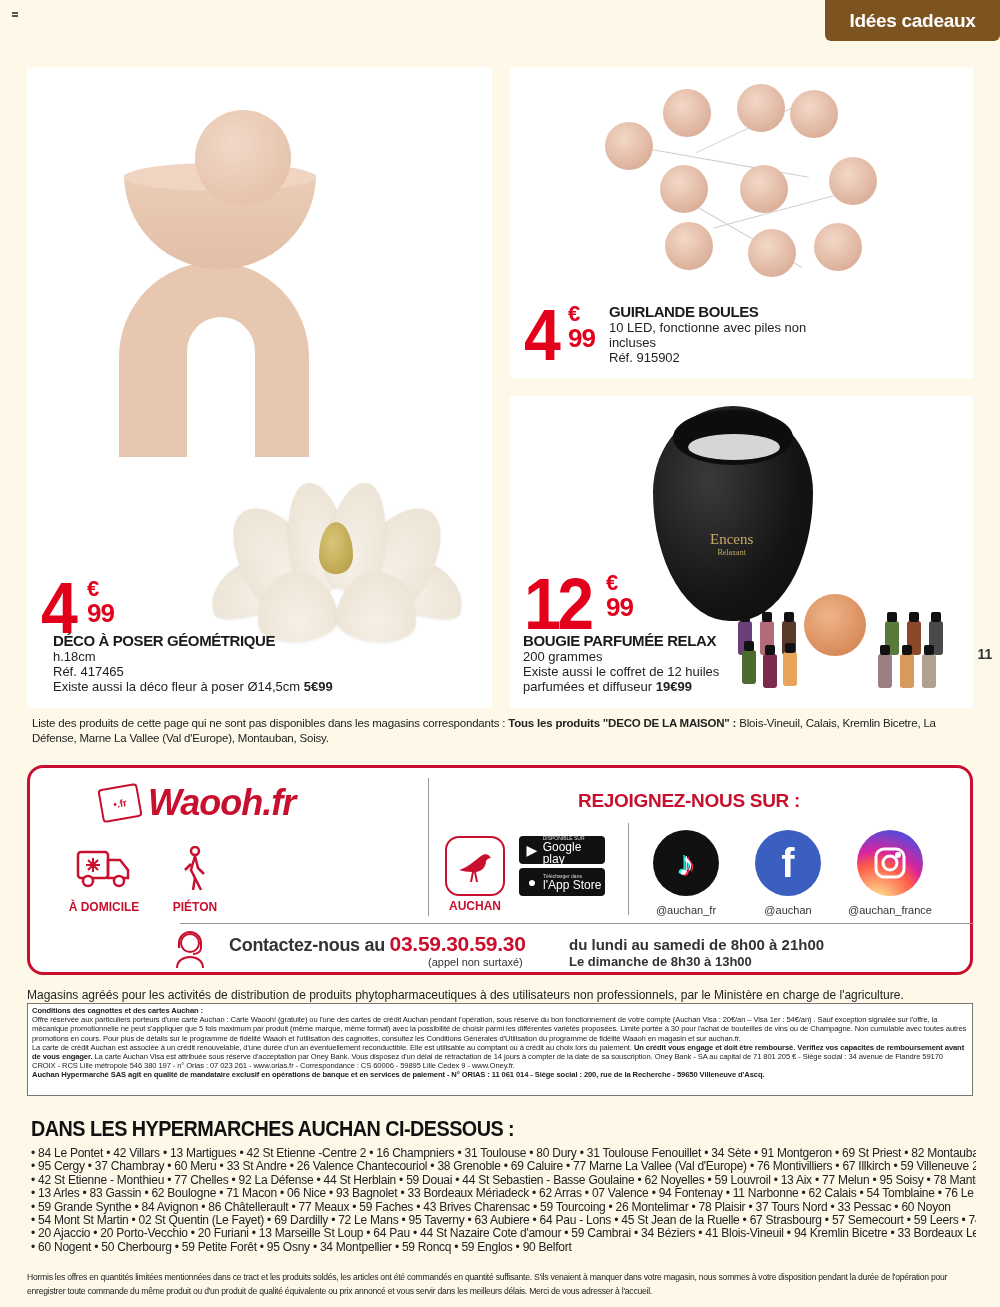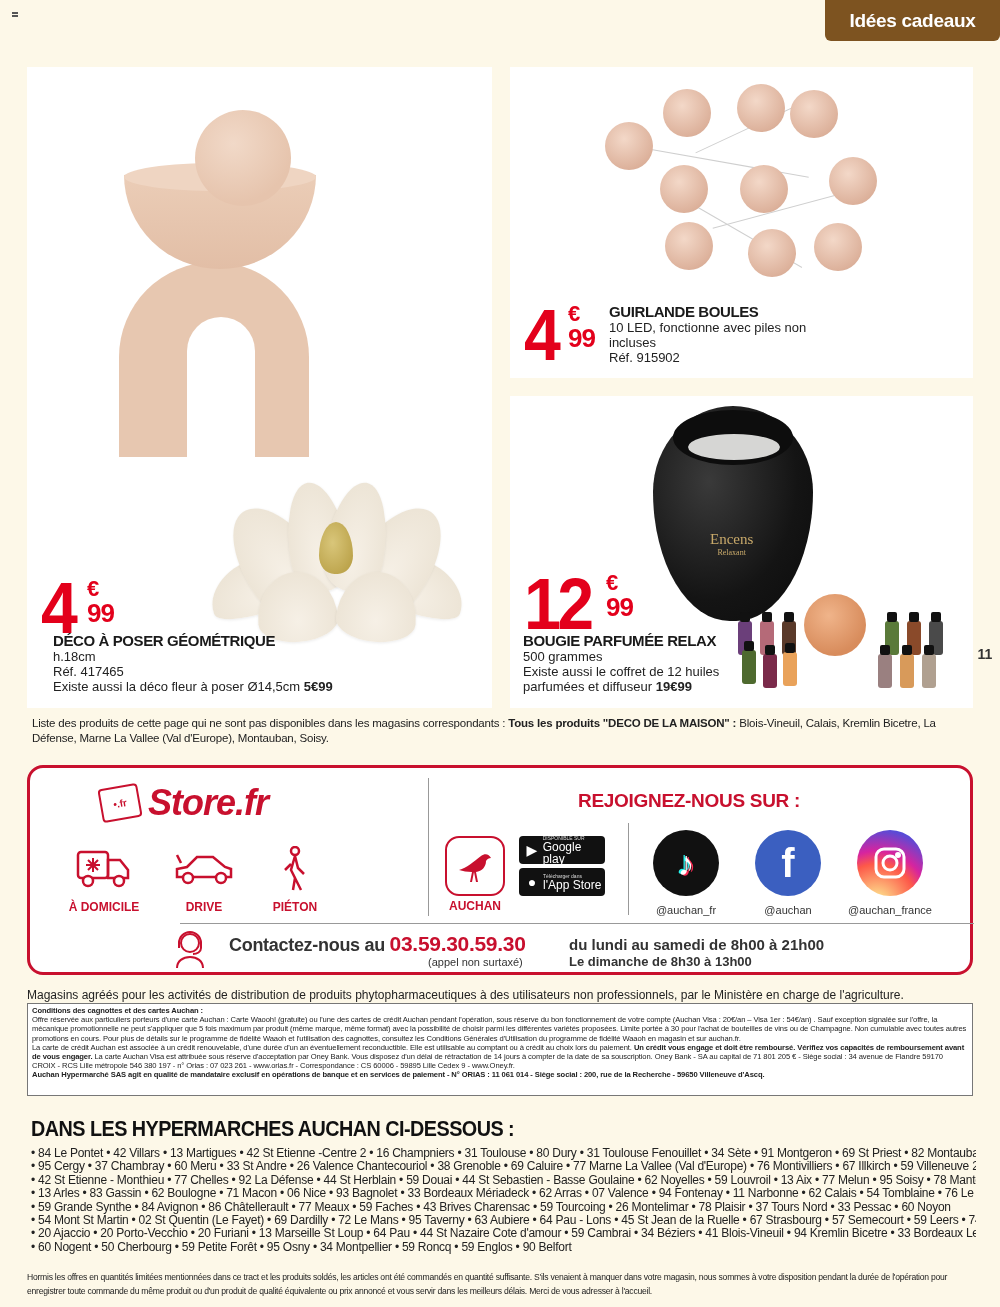--- a/index.html
+++ b/index.html
@@ -206,58 +206,47 @@
   </div>
   <div class="price" style="left:14px;top:172px;">
     <span class="int">12</span>
     <div class="side" style="left:82px;top:4px;">
       <span class="cur">€</span>
       <span class="cents">99</span>
     </div>
   </div>
   <div style="position:absolute;left:13px;top:236px;">
     <div class="p-title">BOUGIE PARFUMÉE RELAX</div>
-    <div class="p-line">500 grammes</div>
+    <div class="p-line">200 grammes</div>
     <div class="p-line">Existe aussi le coffret de 12 huiles</div>
     <div class="p-line"><span>parfumées et diffuseur </span><b>19€99</b></div>
   </div>
 </div>
 
 <div class="availability"><span>Liste des produits de cette page qui ne sont pas disponibles dans les magasins correspondants : </span><b>Tous les produits "DECO DE LA MAISON" :</b><span> Blois-Vineuil, Calais, Kremlin Bicetre, La Défense, Marne La Vallee (Val d'Europe), Montauban, Soisy.</span></div>
 
 <div class="auchan-box">
   <div class="logo-row">
     <div class="logo-tablet">•.fr</div>
-    <div class="logo-text">Store.fr</div>
+    <div class="logo-text">Waooh.fr</div>
   </div>
 
   <div class="services">
     <div class="service">
       <div class="ico">
         <svg width="58" height="42" viewBox="0 0 58 42" fill="none" stroke="#c8102e" stroke-width="2.5">
             <rect x="3" y="4" width="30" height="26" rx="3"></rect>
             <path d="M33 12h12l8 10v8H33z"></path>
             <circle cx="13" cy="33" r="5" fill="#fff"></circle>
             <circle cx="44" cy="33" r="5" fill="#fff"></circle>
             <path d="M18 10v14M11 17h14M13 12l10 10M23 12l-10 10" stroke-width="2"></path>
           </svg>
       </div>
       <div class="lbl">À DOMICILE</div>
     </div>
-    <div class="service">
-      <div class="ico">
-        <svg width="62" height="36" viewBox="0 0 62 36" fill="none" stroke="#c8102e" stroke-width="2.5">
-            <path d="M4 26v-8l10-2 10-10h16l12 10 6 2v8z"></path>
-            <circle cx="15" cy="27" r="5" fill="#fff"></circle>
-            <circle cx="48" cy="27" r="5" fill="#fff"></circle>
-            <path d="M8 12L4 4"></path>
-          </svg>
-      </div>
-      <div class="lbl">DRIVE</div>
-    </div>
     <div class="service" style="width:82px;">
       <div class="ico">
         <svg width="26" height="46" viewBox="0 0 26 46" fill="none" stroke="#c8102e" stroke-width="2.5">
             <circle cx="13" cy="5" r="4"></circle>
             <path d="M13 10l-4 14 4 8-2 12M13 10l3 12 6 6M13 32l6 12M9 18l-6 6"></path>
           </svg>
       </div>
       <div class="lbl">PIÉTON</div>
     </div>
   </div>

